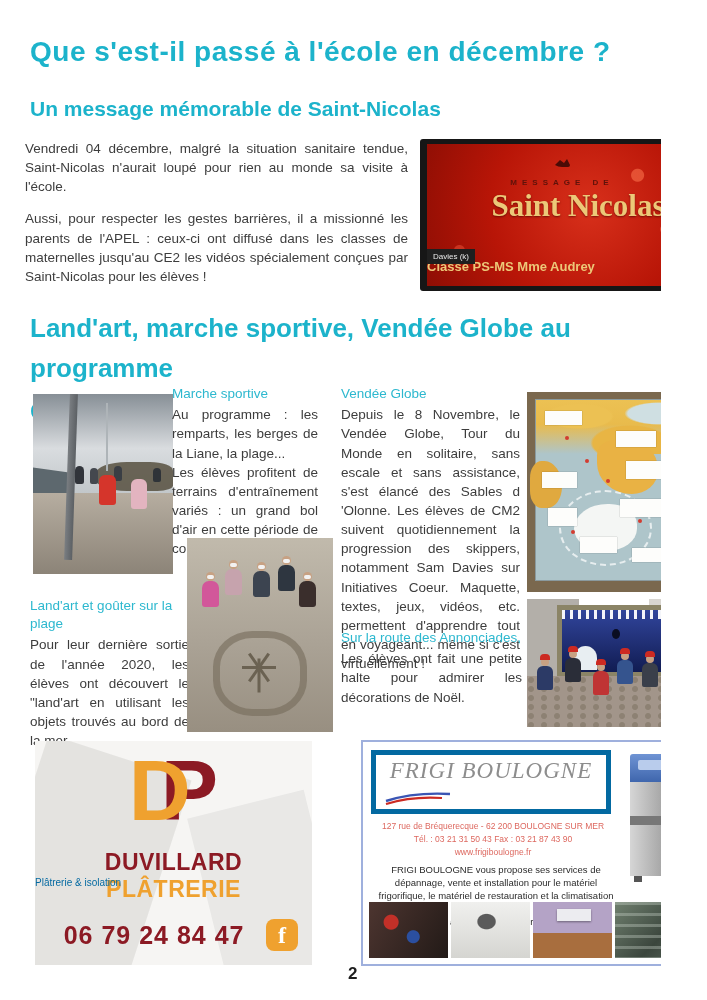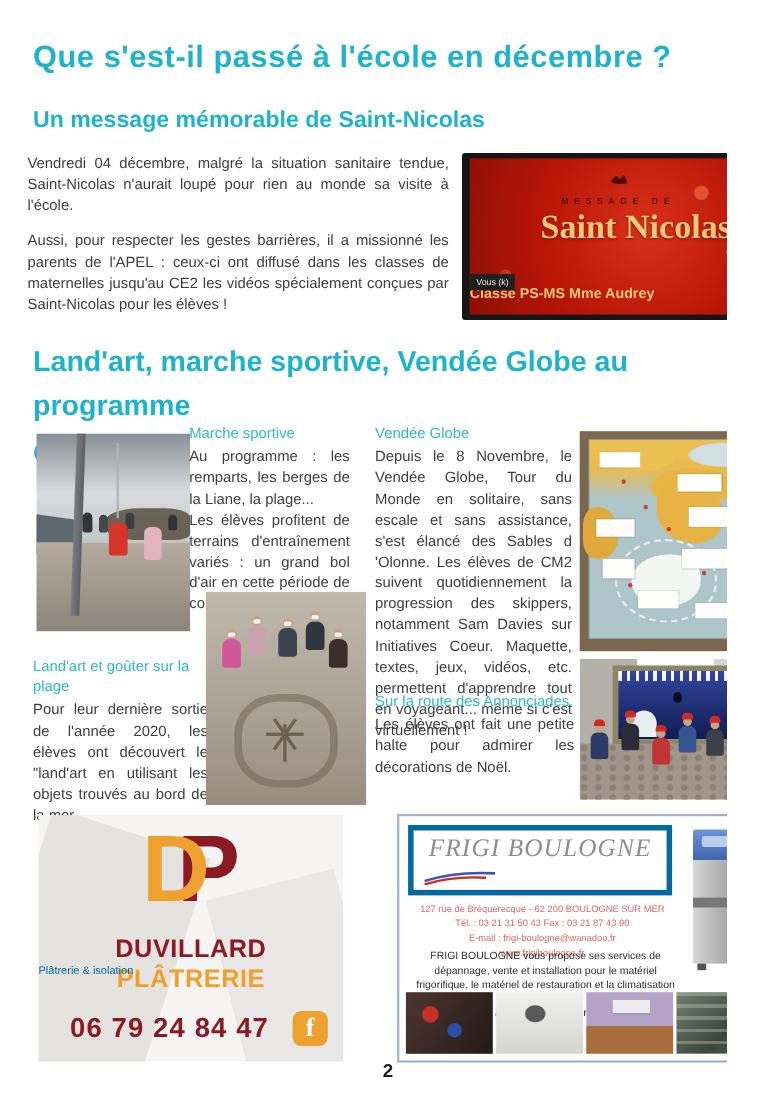--- a/index.html
+++ b/index.html
@@ -182,21 +182,21 @@
   </div>
 
   <div class="video">
     <div class="video-screen">
       <svg class="v-sleigh" width="18" height="11" viewBox="0 0 18 11">
         <path d="M2 8 q3 2 7 2 h6 q2 0 2-2 l-3-6 -3 4 -4-3 -3 3 z" fill="#4a0b06"></path>
       </svg>
       <div class="v-kicker">MESSAGE DE</div>
       <div class="v-title">Saint Nicolas</div>
       <div class="v-caption">Classe PS-MS  Mme Audrey</div>
-      <div class="v-pause">Vous (k)</div>
+      <div class="v-pause">Davies (k)</div>
     </div>
   </div>
 
   <div class="sub2">
     <div>Land'art, marche sportive, Vendée Globe au programme</div>
     <div>des CM2 A</div>
   </div>
 
   <div class="photo ph-walk">
     <div class="walk-sky"></div>
@@ -316,21 +316,20 @@
     <div class="fr-cooler">
       <div class="fr-cool-top"></div>
       <div class="fr-cool-body">
         <div class="fr-cool-basin"></div>
       </div>
       <div class="fr-cool-feet"></div>
     </div>
     <div class="fr-address">
       <div>127 rue de Bréquerecque - 62 200 BOULOGNE SUR MER</div>
       <div>Tél. : 03 21 31 50 43 Fax : 03 21 87 43 90</div>
-      <div>E-mail : frigi-boulogne@wanadoo.fr</div>
       <div>www.frigiboulogne.fr</div>
     </div>
     <div class="fr-body">
       <div>FRIGI BOULOGNE vous propose ses services de dépannage, vente et installation pour le matériel frigorifique, le matériel de restauration et la climatisation de vos locaux.</div>
       <div class="b2">Nous sommes à votre service pour tous vos projets.</div>
     </div>
     <div class="fr-strip">
       <div class="fs1"></div>
       <div class="fs2"></div>
       <div class="fs3">

